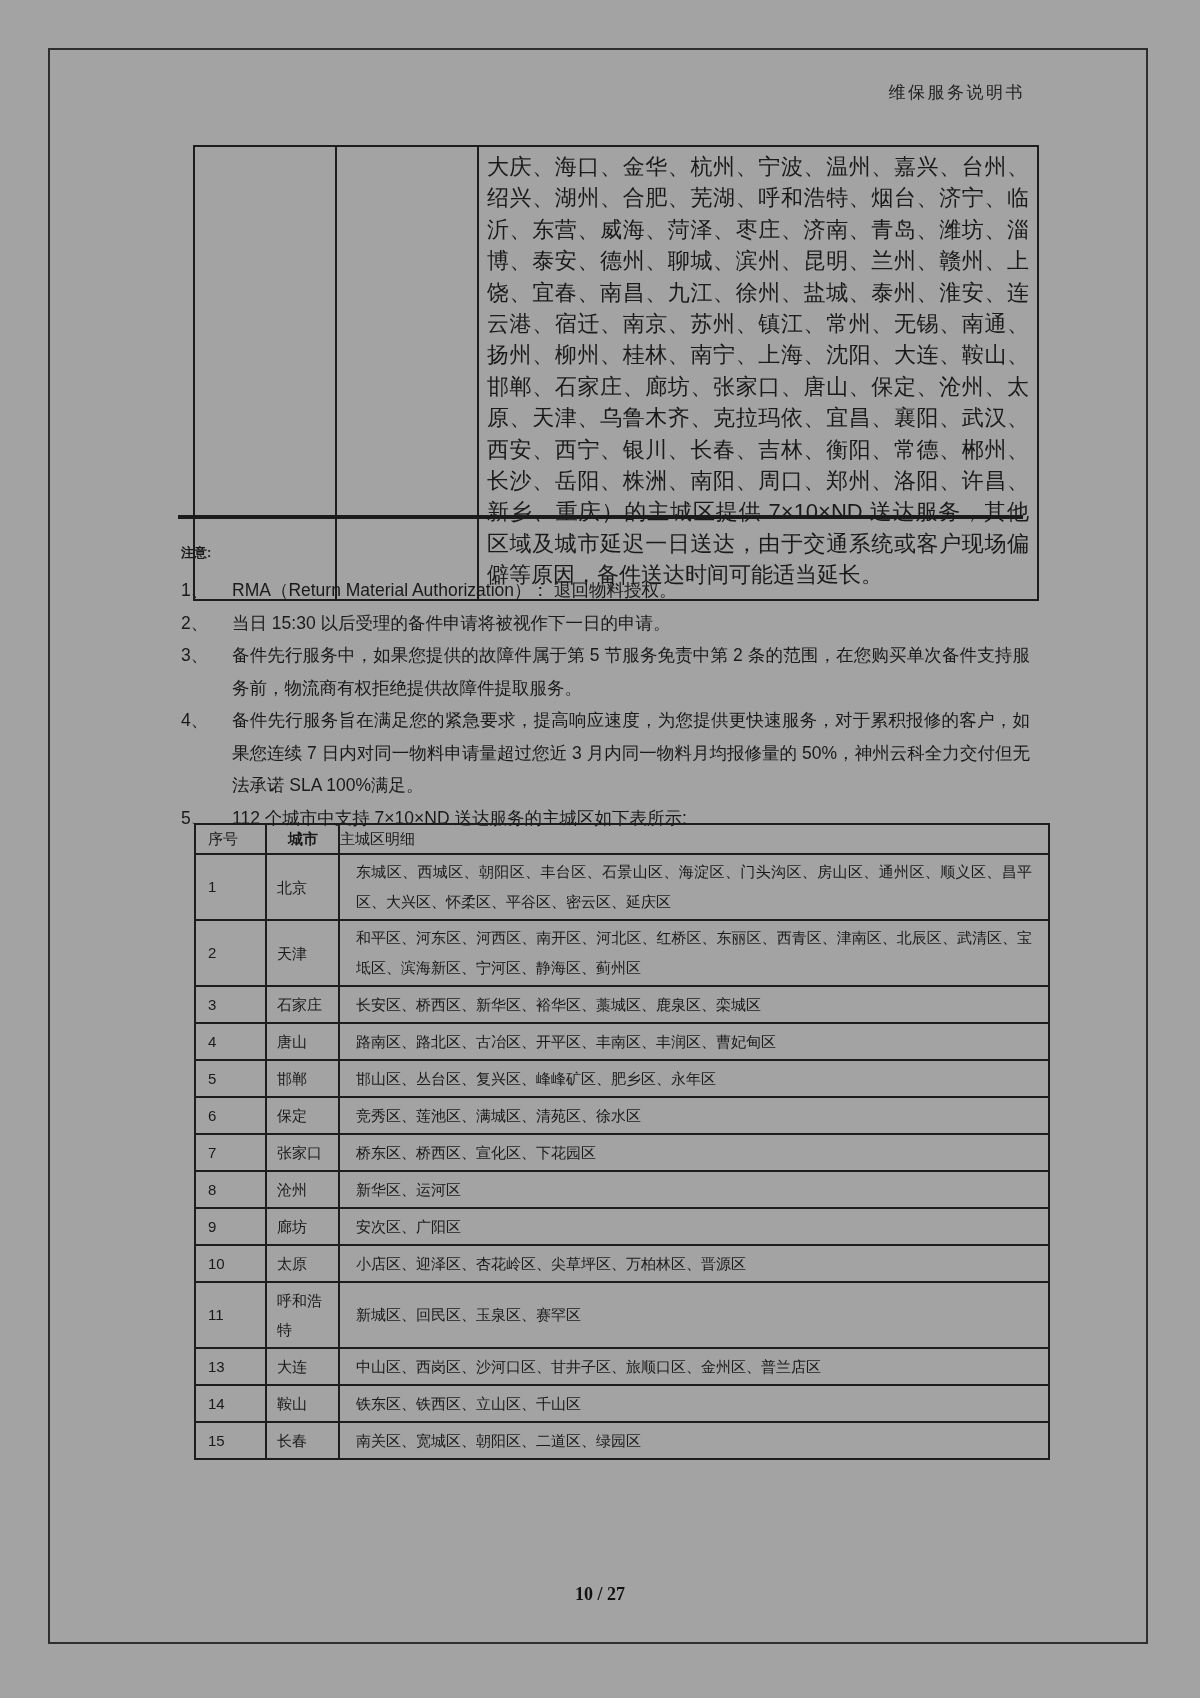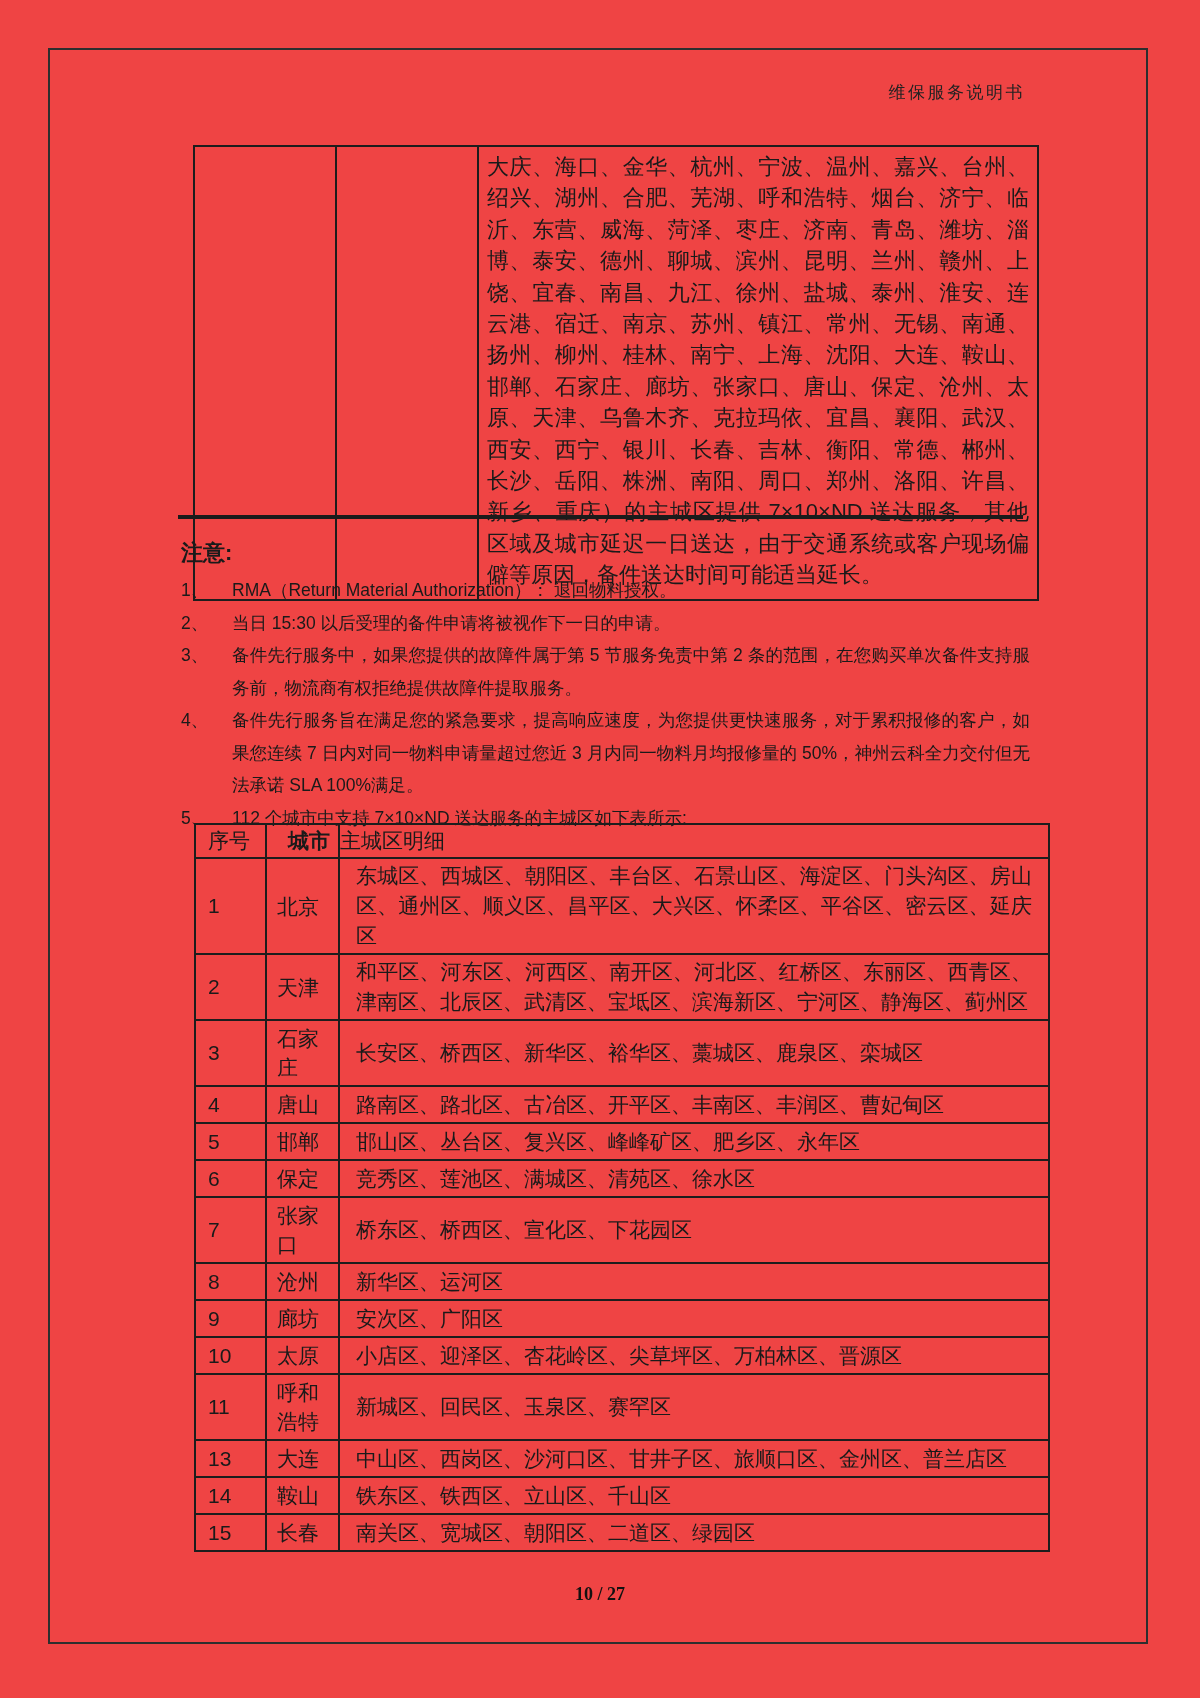--- a/index.html
+++ b/index.html
@@ -1,21 +1,21 @@
 <!DOCTYPE html>
 <html><head>
 <meta charset="utf-8">
 <style>
   * { box-sizing: border-box; margin: 0; padding: 0; }
   html, body { background: #ffffff; }
   .canvas {
     position: relative;
     width: 1200px;
     height: 1698px;
-    background: #ef4444;
+    background: #a3a3a3;
     font-family: "Liberation Sans", sans-serif;
     color: #1a1a1a;
     overflow: hidden;
   }
   
   .frame {
     position: absolute;
     left: 48px; top: 48px;
     width: 1100px; height: 1596px;
     border: 2px solid #2e2e2e;
@@ -59,34 +59,34 @@
   }
 
   .notes {
     position: absolute;
     top: 541px; left: 181px;
     width: 849px;
     font-size: 17.5px;
   }
   .notes-heading {
     font-weight: bold;
-    font-size: 22px;
+    font-size: 13px;
     line-height: 24px;
     margin-bottom: 9px;
   }
   .note-item { display: flex; line-height: 32.5px; }
   .note-no { flex: 0 0 51px; width: 51px; }
   .note-text { flex: 1; text-align: justify; }
 
   .city-table {
     position: absolute;
     top: 823px; left: 194px;
     width: 856px;
     table-layout: fixed;
-    font-size: 21px;
+    font-size: 15px;
   }
   .city-table col.w-no { width: 71px; }
   .city-table col.w-city { width: 73px; }
   .city-table th {
     font-weight: normal;
     height: 30px;
     padding: 2px 0;
   }
   .city-table th.h-no { text-align: left; padding-left: 12px; }
   .city-table th.h-city { text-align: left; padding-left: 21px; font-weight: bold; }

